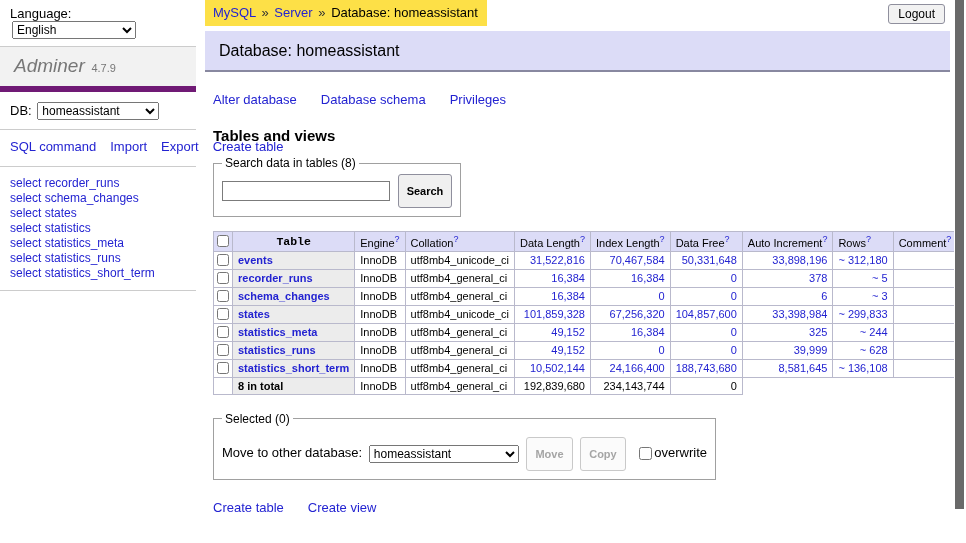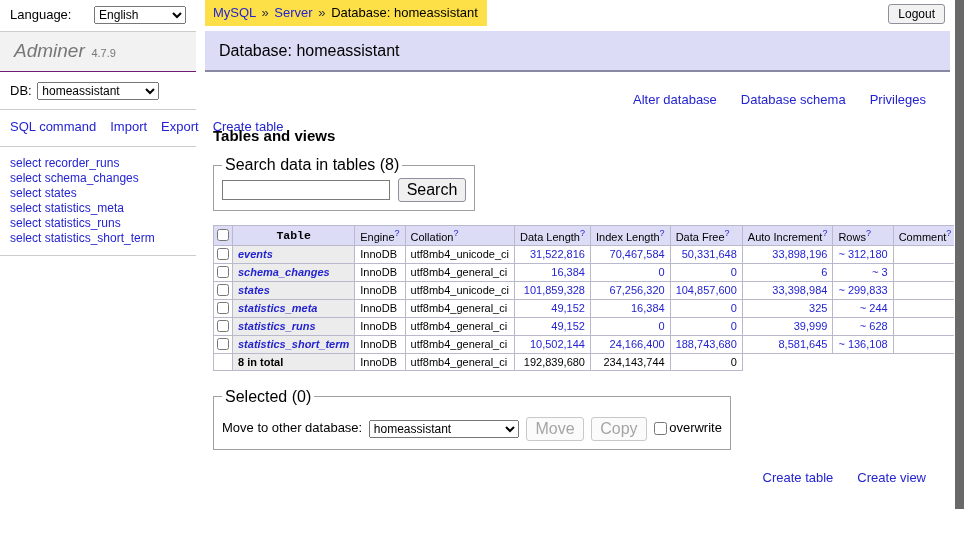--- a/index.html
+++ b/index.html
@@ -11,23 +11,23 @@
   }
   a { color: #2323d1; text-decoration: none; cursor: pointer; }
 
   
   .scrollbar { position: absolute; top: 0; right: 0; width: 12px; height: 543px; background: #fff; }
   .scrollbar .thumb { position: absolute; top: 0; right: 2px; width: 9px; height: 509px; background: #696969; }
 
   
   .sidebar { position: absolute; left: 0; top: 0; width: 196px; }
   .lang-row { padding: 6px 0 7px 10px; }
-  .lang-row select { width: 92px; font-size: 12px; margin-left: 19px; }
+  .lang-row select { width: 124px; font-size: 12px; margin-left: 2px; }
   .logo-band {
-    background: #f2f2f2; border-top: 1px solid #ccc; border-bottom: 1px solid #701a75;
+    background: #f2f2f2; border-top: 1px solid #ccc; border-bottom: 6px solid #701a75;
     padding: 8px 10px 9px 14px;
   }
   .logo-band .logo { font-style: italic; font-size: 19px; color: #777; }
   .logo-band .version { font-size: 11px; color: #777; margin-left: 3px; }
   .db-row { padding: 10px 0 9px 10px; }
   .db-row select { width: 122px; font-size: 12px; margin-left: 2px; }
   .sidebar hr { border: none; border-top: 1px solid #ccc; margin: 0 0 0 0; width: 196px; }
   .side-actions { margin: 0; padding: 8px 14px 9px 10px; line-height: 1.45; }
   .side-actions a { margin-right: 14px; white-space: nowrap; }
   .side-tables { margin: 0; padding: 9px 0 9px 10px; font-size: 12px; line-height: 1.12; }
@@ -42,69 +42,69 @@
   .logout {
     position: absolute; top: 4px; right: 5px;
     font-family: inherit; font-size: 12px; padding: 2px 9px;
     background: #f2f2f2; border: 1px solid #8f8f9d; border-radius: 3px; color: #000; cursor: pointer;
   }
   h2.page-title {
     margin: 5px 0 0 0; padding: 11px 14px 10px 14px;
     background: #dcdcf7; border-bottom: 2px solid #8888a0;
     font-size: 16px; font-weight: normal;
   }
-  p.links { margin: 20px 0 0 8px; text-align: right; }
+  p.links { margin: 20px 0 0 8px; }
   p.links a { margin-right: 24px; }
   h3 { margin: 20px 0 12px 8px; font-size: 15px; font-weight: bold; }
 
   fieldset {
     border: 1px solid #a0a0a0; margin: 0 0 0 8px; padding: 4px 8px 8px 8px; display: inline-block;
   }
-  fieldset legend { font-size: 16px; padding: 0 3px; }
+  fieldset legend { font-size: 12px; padding: 0 3px; }
   .search-fs input[type="text"] {
     width: 168px; height: 20px; border: 1px solid #7b7b7b; font-size: 12px; padding: 1px 3px;
     vertical-align: middle;
   }
   button.native {
-    font-family: inherit; font-size: 16px; padding: 2px 8px;
+    font-family: inherit; font-size: 11px; padding: 10px 8px;
     background: #f0f0f0; border: 1px solid #8f8f9d; border-radius: 3px; color: #000;
-    margin-left: 4px; cursor: pointer; vertical-align: middle;
+    margin-left: 4px; cursor: pointer; vertical-align: middle; font-weight: bold;
   }
   button.native:disabled {
     color: #a5a5a5; border-color: #c9c9c9; background: #fbfbfb; cursor: default;
   }
 
   
   table.tables {
     border-collapse: collapse; margin: 14px 0 0 8px; font-size: 11px;
   }
   table.tables td, table.tables th {
     border: 1px solid #b9b9cc; padding: 2px 5px; height: 17px; white-space: nowrap;
   }
   table.tables thead td, table.tables thead th { background: #dcdcf7; }
   table.tables thead th { text-align: center; font-weight: bold; font-size: 11.5px; font-family: Liberation Mono, monospace; }
   table.tables thead td { text-align: left; }
   table.tables thead sup a { font-size: 9px; }
   table.tables tbody th.tname { background: #ececec; text-align: left; }
-  table.tables tbody th.tname a { font-weight: bold; font-style: italic; }
+  table.tables tbody th.tname a { font-weight: bold; }
   table.tables td.check { text-align: center; padding: 1px 2px; width: 19px; }
   table.tables td.check input { margin: 1px; width: 12px; height: 12px; }
   table.tables td.num { text-align: right; }
   table.tables td.num a { color: #2323d1; }
   table.tables td.comment { min-width: 52px; }
   table.tables tr.total th.tname { font-weight: bold; background: #ececec; color: #000; }
   table.tables tr.total td { color: #000; }
   table.tables tr.total td.num { text-align: right; }
 
   
   .selected-fs { margin-top: 17px; }
   .selected-fs .btnrow button { margin: 1px 1px 1px 0; }
   .selected-fs .moverow { margin-top: 7px; font-size: 13px; }
   .selected-fs .moverow select { width: 150px; font-size: 12px; margin-left: 3px; vertical-align: middle; }
-  .selected-fs .moverow label { margin-left: 4px; font-size: 13px; }
+  .selected-fs .moverow label { margin-left: 10px; font-size: 13px; }
   .selected-fs .moverow input[type="checkbox"] { vertical-align: middle; margin: 0 2px 0 0; }
 </style>
 </head>
 <body>
 
 <div class="sidebar">
   <div class="lang-row">
     <span>Language:</span>
     <select>
       <option>English</option>
@@ -120,20 +120,21 @@
       <option>homeassistant</option>
     </select>
   </div>
   <hr>
   <p class="side-actions"><a>SQL command</a><a>Import</a><a>Export</a><a>Create table</a></p>
   <hr>
   <p class="side-tables">
       <a>select recorder_runs</a>
       <a>select schema_changes</a>
       <a>select states</a>
+      <a>select statistics</a>
       <a>select statistics_meta</a>
       <a>select statistics_runs</a>
       <a>select statistics_short_term</a>
     </p>
   <hr>
 </div>
 
 <div class="main">
   <button class="logout">Logout</button>
 
@@ -185,20 +186,34 @@
     <td class="num"><a>70,467,584</a></td>
     <td class="num"><a>50,331,648</a></td>
     <td class="num"><a>33,898,196</a></td>
     <td class="num"><a>~ 312,180</a></td>
     <td class="comment"></td>
   </tr>
   <tr>
     <td class="check">
       <input type="checkbox" style=""></td>
     <th class="tname">
+      <a>recorder_runs</a></th>
+    <td>InnoDB</td>
+    <td>utf8mb4_general_ci</td>
+    <td class="num"><a>16,384</a></td>
+    <td class="num"><a>16,384</a></td>
+    <td class="num"><a>0</a></td>
+    <td class="num"><a>378</a></td>
+    <td class="num"><a>~ 5</a></td>
+    <td class="comment"></td>
+  </tr>
+  <tr>
+    <td class="check">
+      <input type="checkbox" style=""></td>
+    <th class="tname">
       <a>schema_changes</a></th>
     <td>InnoDB</td>
     <td>utf8mb4_general_ci</td>
     <td class="num"><a>16,384</a></td>
     <td class="num"><a>0</a></td>
     <td class="num"><a>0</a></td>
     <td class="num"><a>6</a></td>
     <td class="num"><a>~ 3</a></td>
     <td class="comment"></td>
   </tr>

